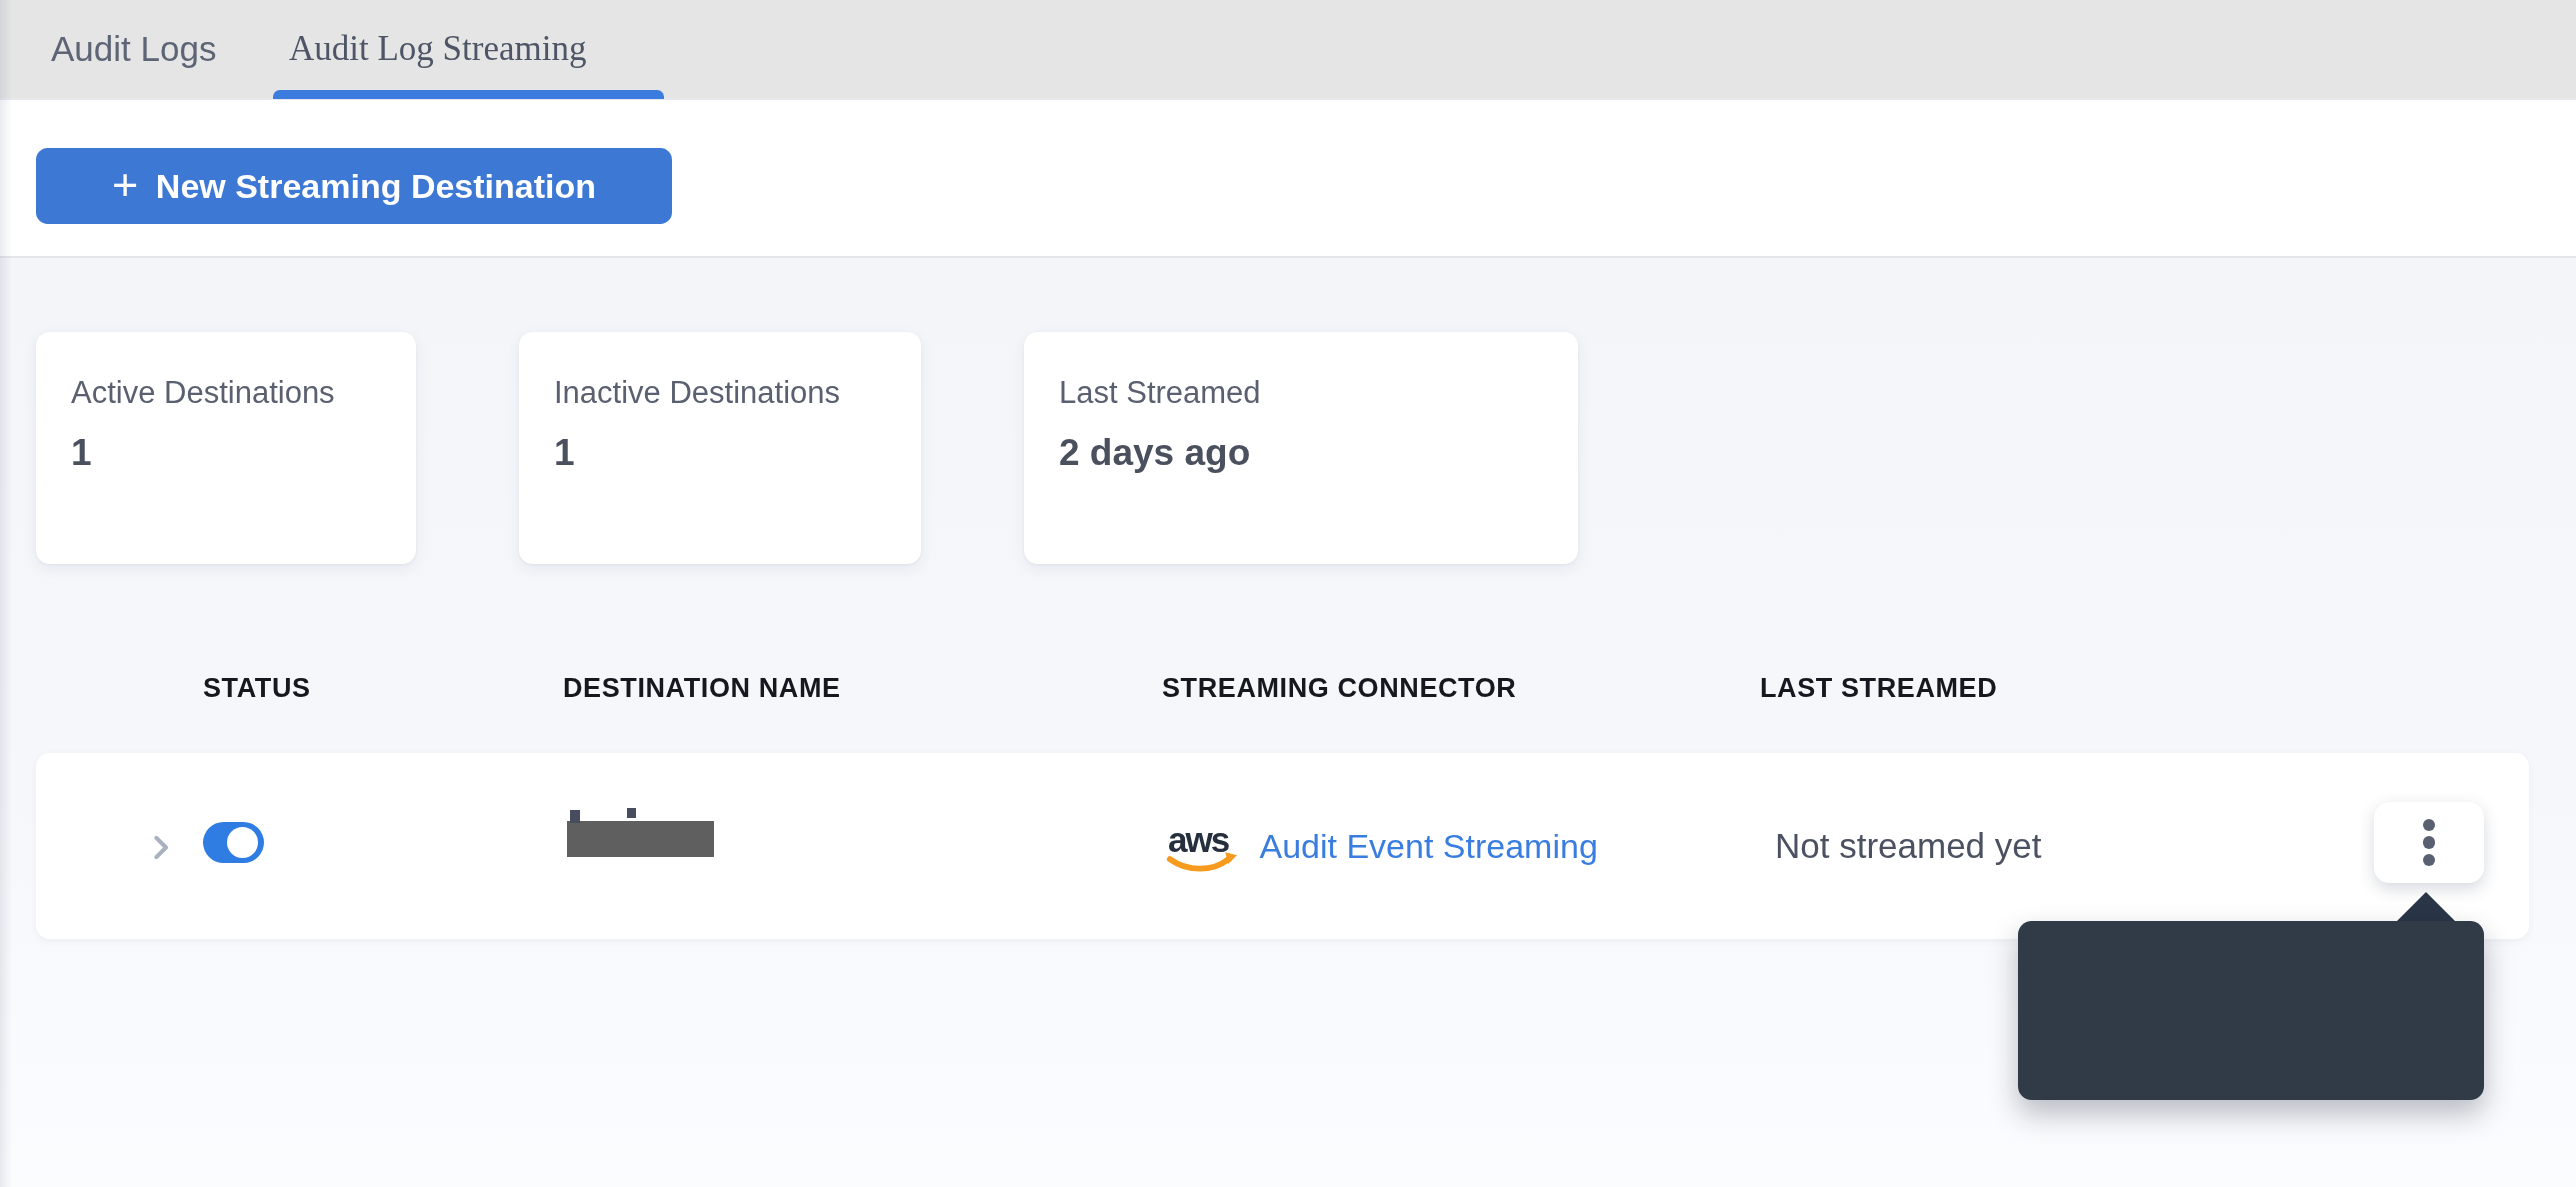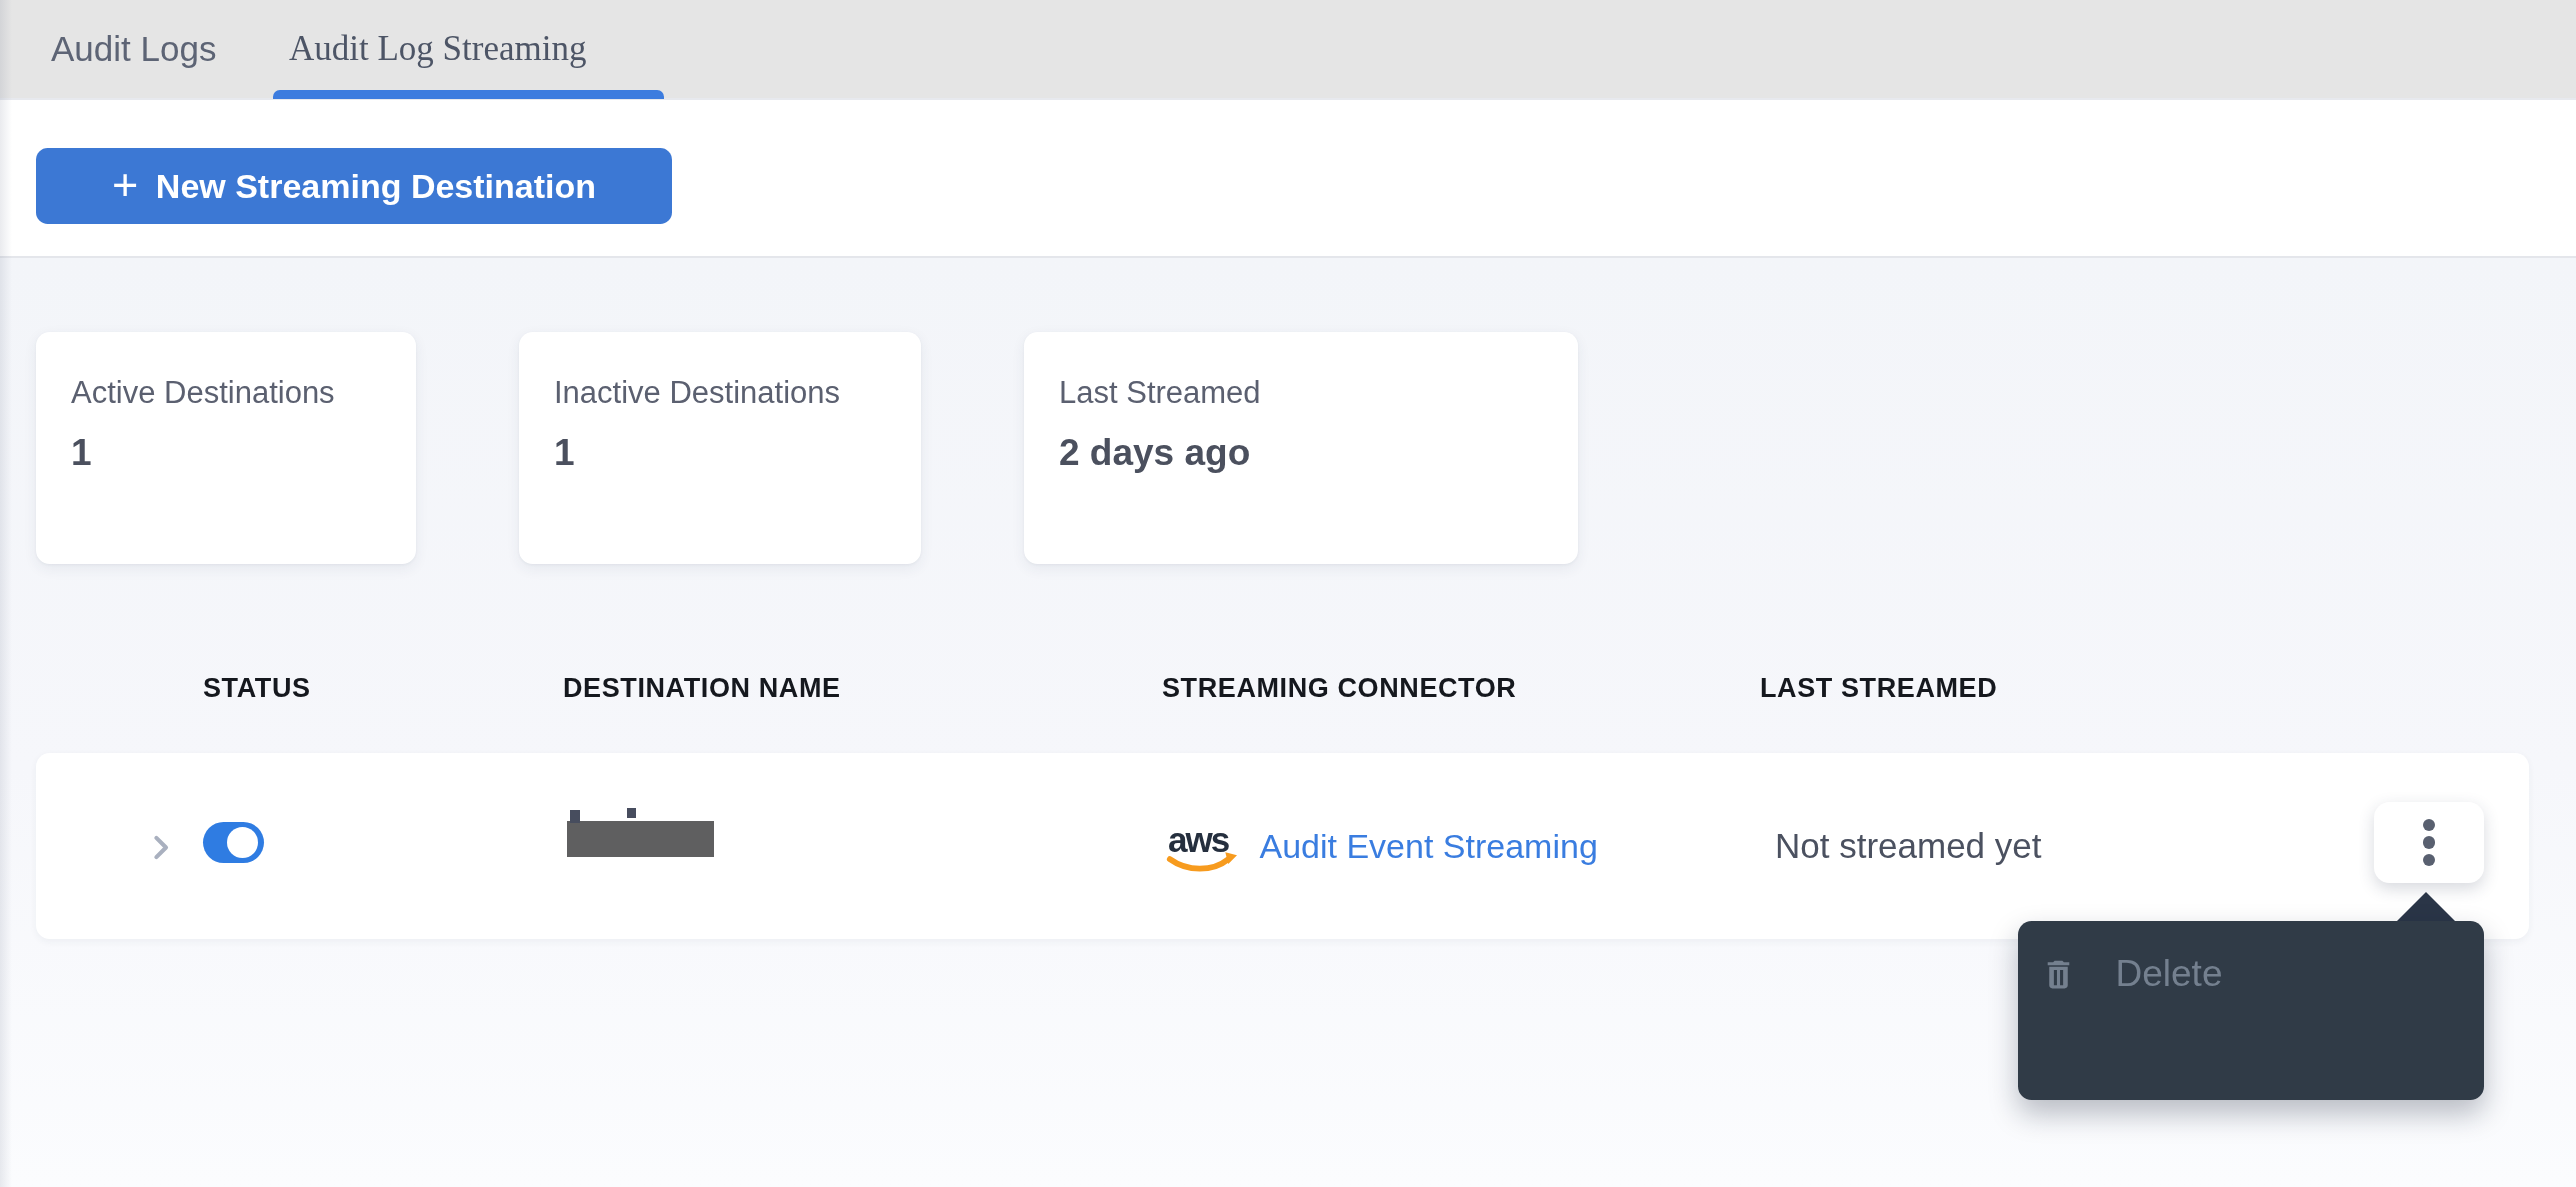--- a/index.html
+++ b/index.html
@@ -161,25 +161,19 @@
 
       <button class="kebab-btn">
         <span class="dot"></span>
         <span class="dot"></span>
         <span class="dot"></span>
       </button>
     </div>
 
     <div class="menu-arrow"></div>
     <div class="context-menu">
-      <div class="menu-item disabled">
-        <svg width="37" height="37" viewBox="0 0 24 24">
-          <path fill="#74808f" d="M6 19c0 1.1.9 2 2 2h8c1.1 0 2-.9 2-2V7H6v12zM9 9h2v10H9V9zm4 0h2v10h-2V9zM19 4h-3.5l-1-1h-5l-1 1H5v2h14V4z"></path>
-        </svg>
-        <span class="menu-label">Delete</span>
-      </div>
     </div>
 
   </div>
 
   <div class="left-shade"></div>
 </div>
 
 
 </body></html>

